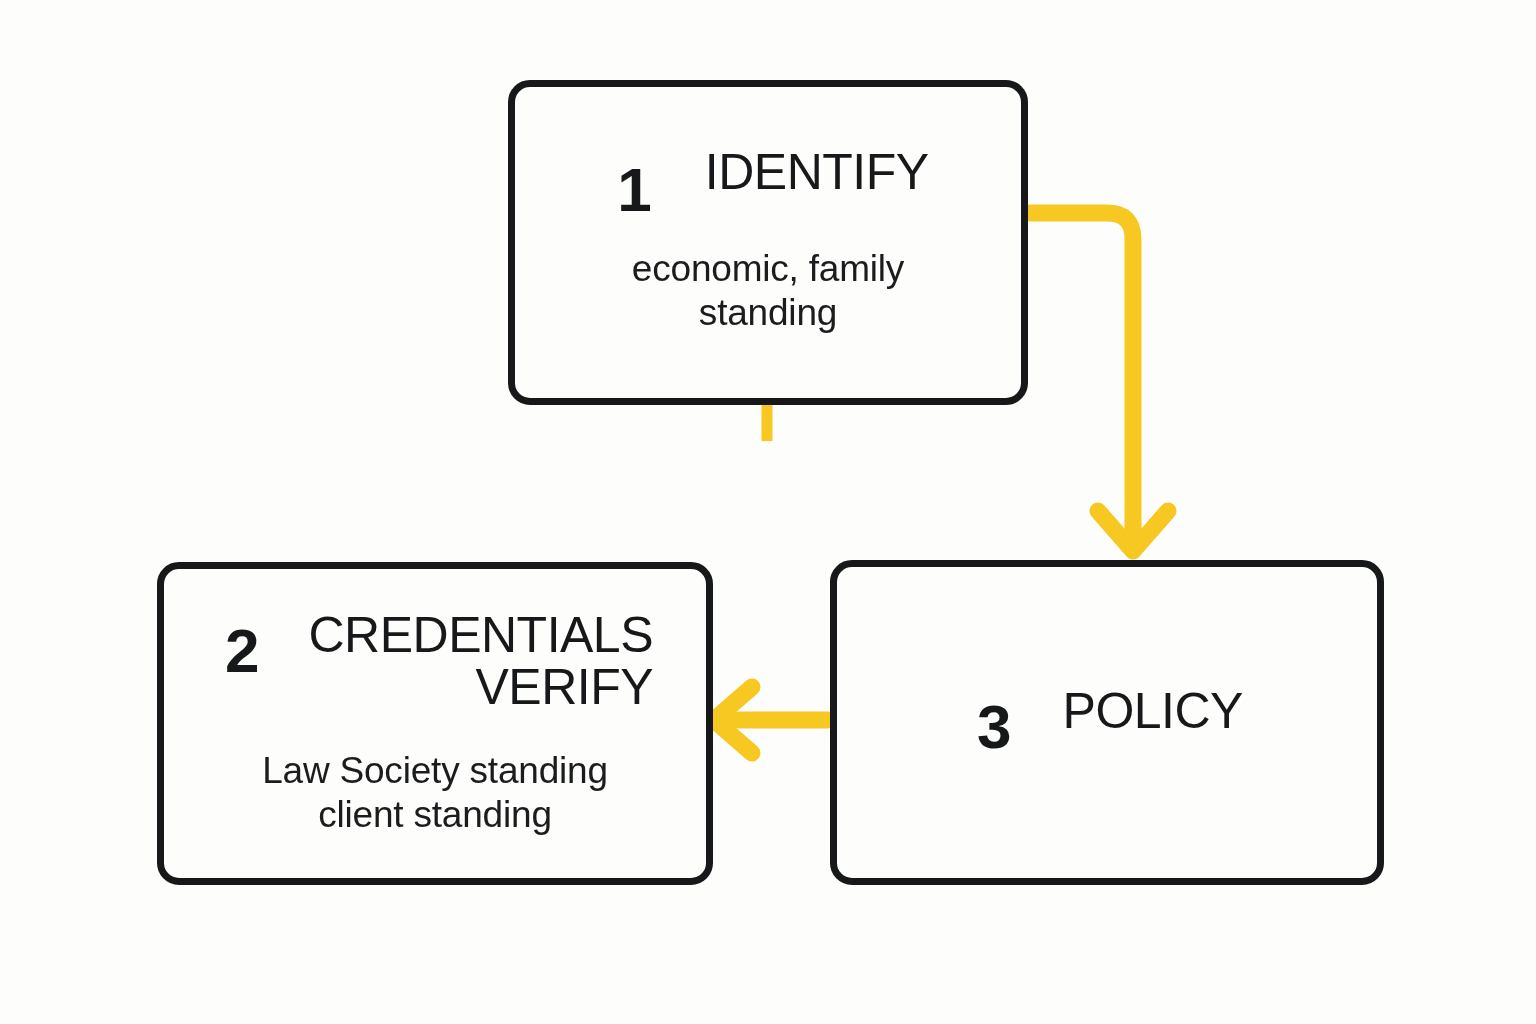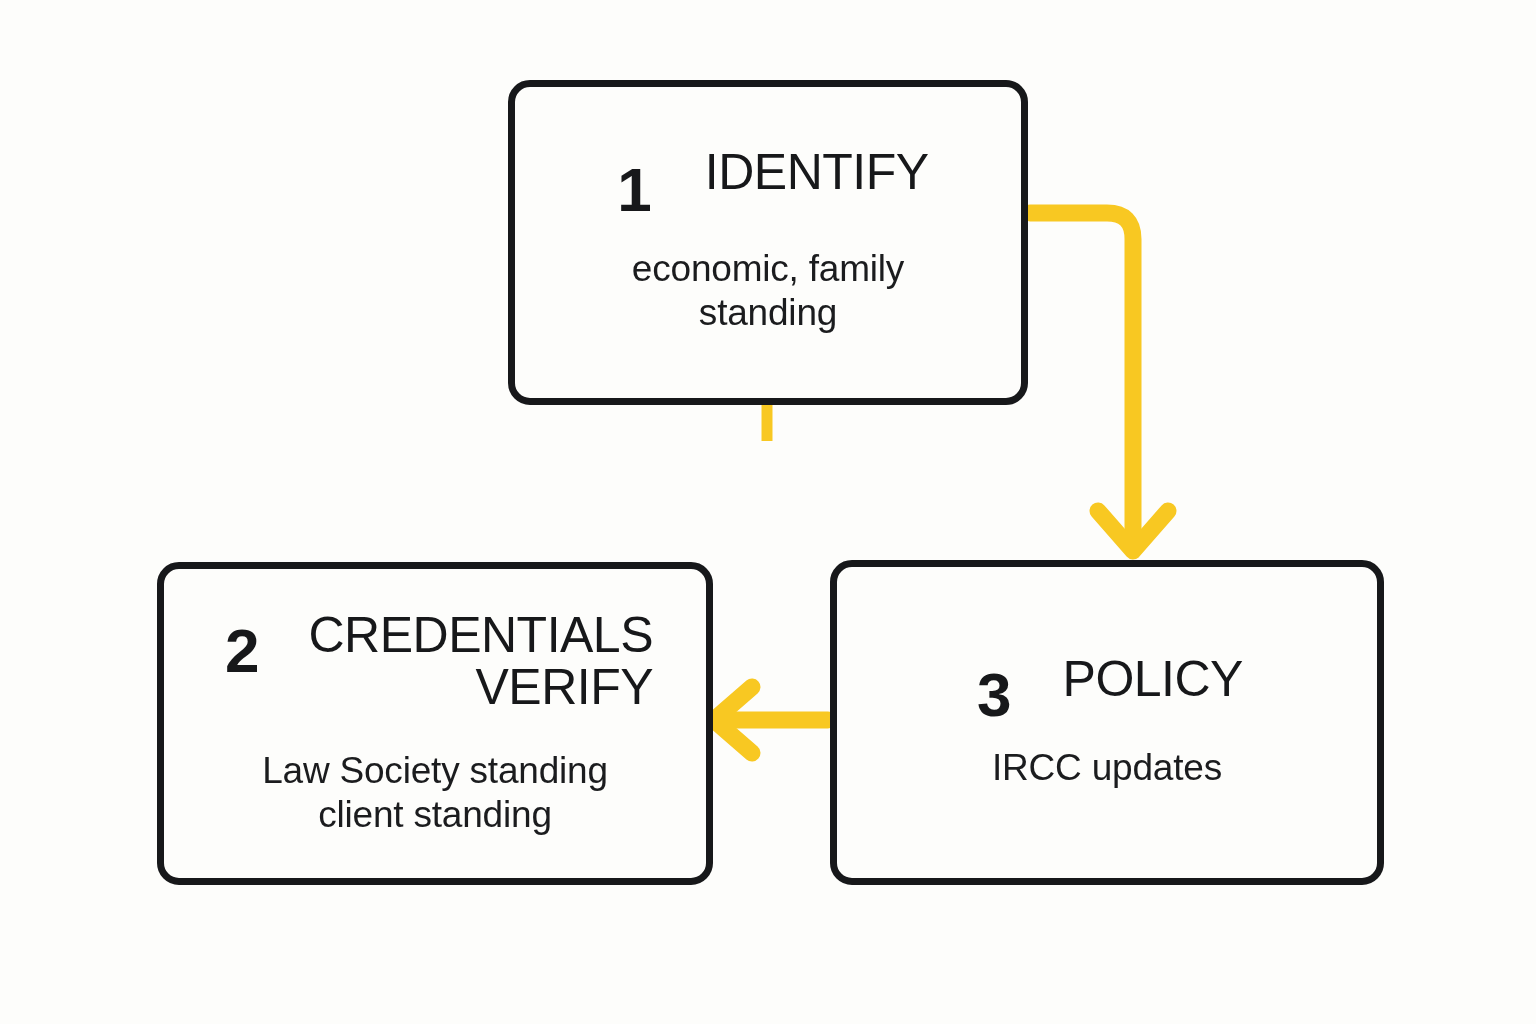--- a/index.html
+++ b/index.html
@@ -157,18 +157,15 @@
     </div>
   </div>
 
   <div class="step-box" id="box-3">
     <div class="box-head">
       <div class="step-num">3</div>
       <div class="step-title">
         <div>POLICY</div>
       </div>
     </div>
-    <div class="step-sub">
-      <div>IRCC updates</div>
-    </div>
   </div>
 
 </div>
 
 </body></html>

